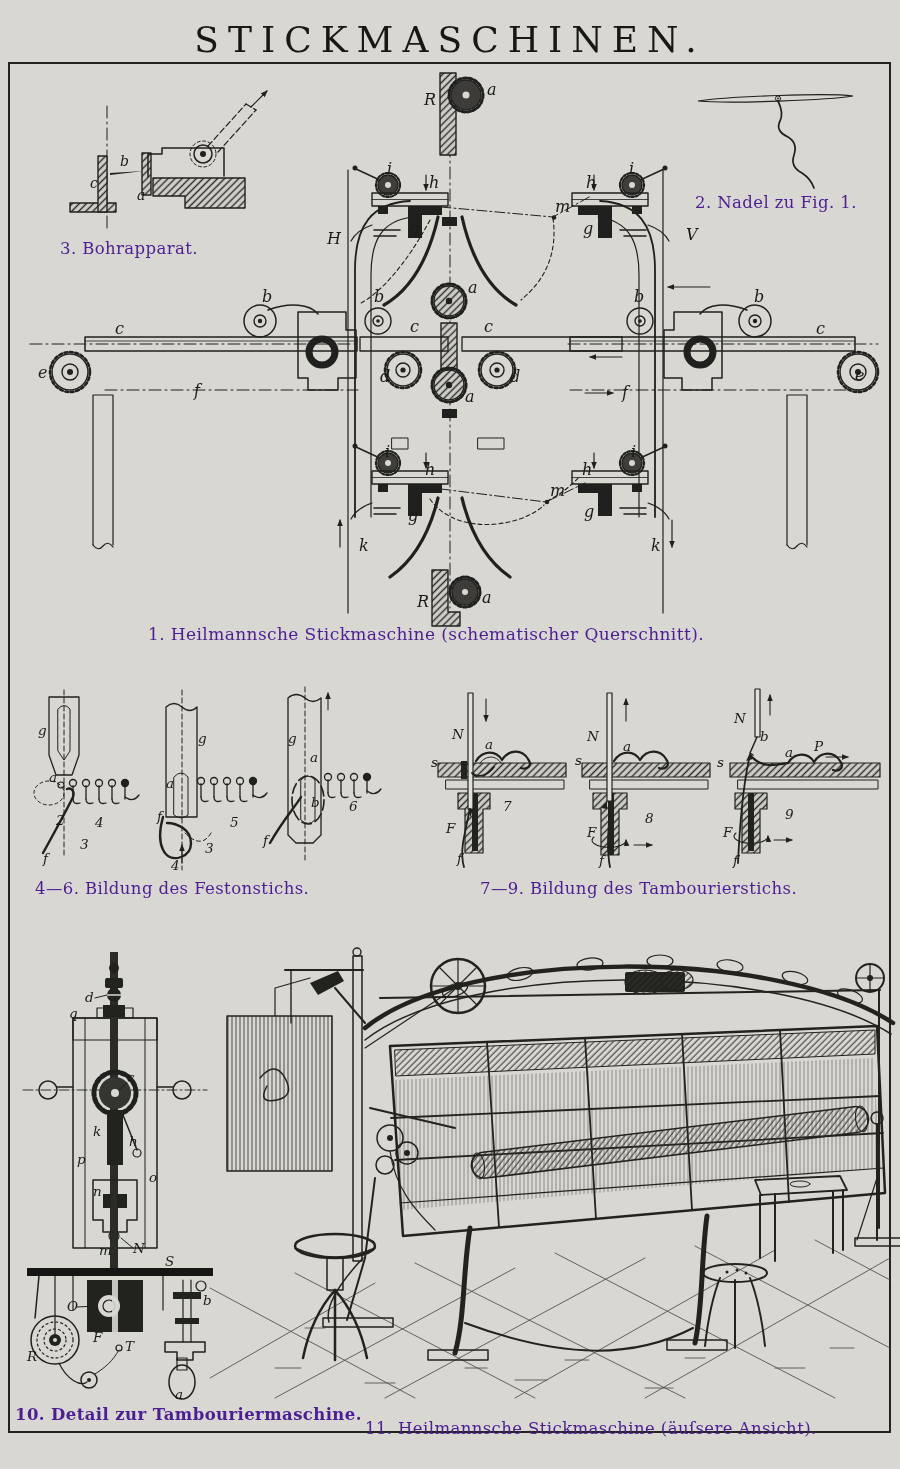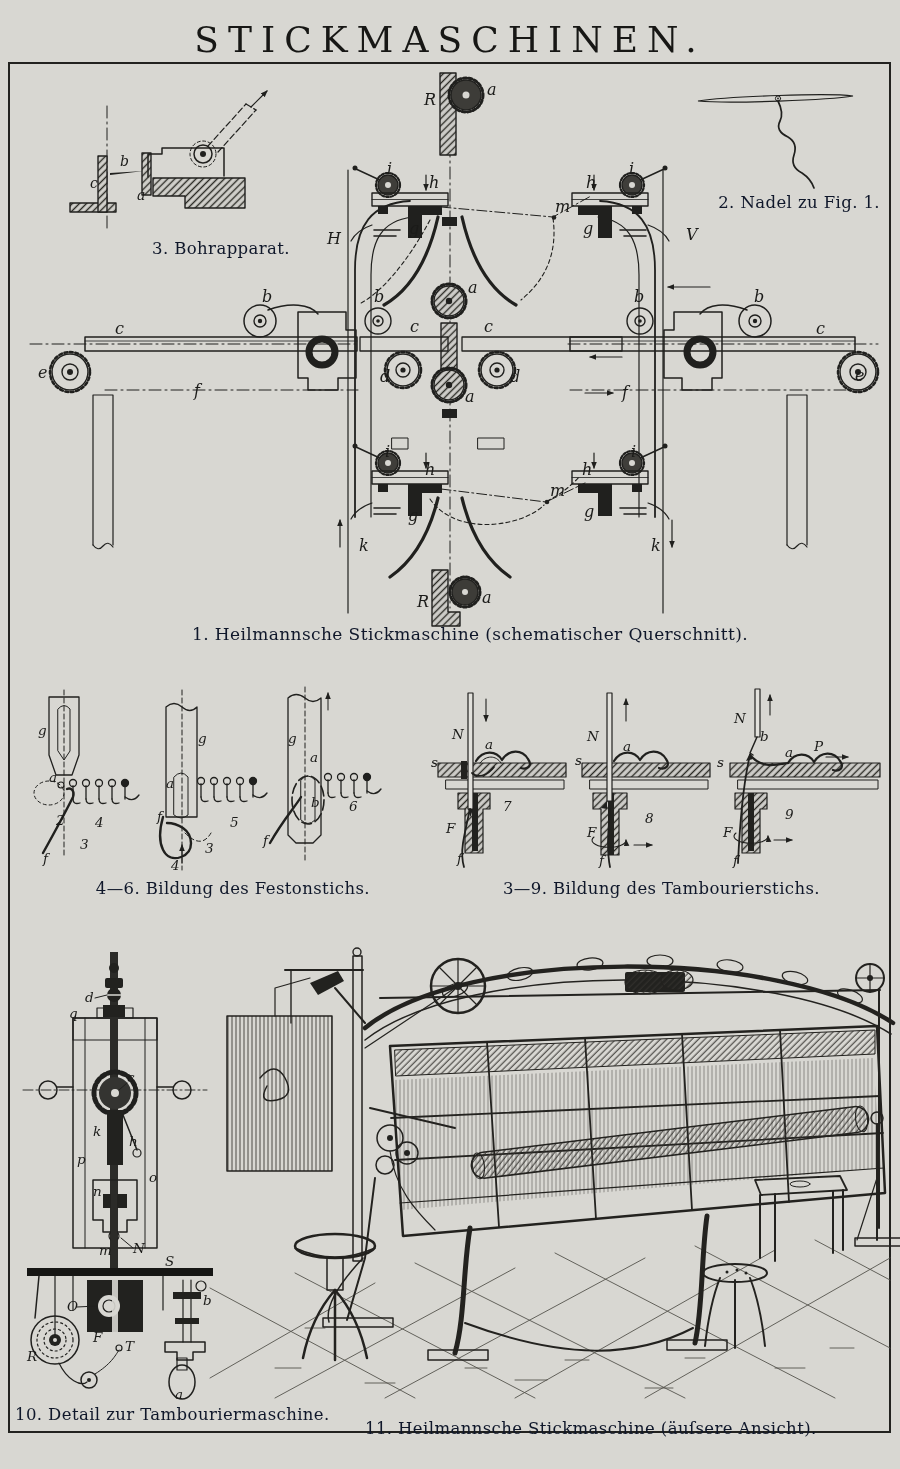--- a/index.html
+++ b/index.html
@@ -13,22 +13,22 @@
     text-align:center; font-size:36px; letter-spacing:9px;
     color:#171715; white-space:nowrap;
   }
   .plate-frame {
     position:absolute; left:8px; top:62px; width:883px; height:1371px;
     border:2.5px solid #22221f; box-sizing:border-box;
   }
   .fig { position:absolute; }
   .fig svg { display:block; overflow:visible; }
   .caption {
-    position:absolute; text-align:right; font-size:16.5px;
-    letter-spacing:0.4px; color:#0f172a; white-space:nowrap;
+    position:absolute; text-align:left; font-size:16.5px;
+    letter-spacing:0.4px; color:#4c1d95; white-space:nowrap;
   }
   .footer {
     position:absolute; left:28px; top:1441px; font-size:16px;
     letter-spacing:0.6px; white-space:pre; color:#1b1b19;
   }
   .lbl {
     font-family:"DejaVu Serif", serif; font-style:italic;
     fill:#1b1b19; stroke:none;
   }
 </style>
@@ -438,21 +438,21 @@
           <text x="330" y="56" class="lbl">b</text>
           <text x="355" y="72" class="lbl">a</text>
           <text x="384" y="66" class="lbl">P</text>
           <text x="287" y="82" class="lbl">s</text>
           <text x="293" y="152" class="lbl">F</text>
           <text x="303" y="180" class="lbl">f</text>
           <text x="355" y="134" class="lbl">9</text>
         </g>
     </svg>
   </div>
-  <div class="caption" style="left:480px; top:879px; width:340px;">3—9. Bildung des Tambourierstichs.</div>
+  <div class="caption" style="left:480px; top:879px; width:340px;">7—9. Bildung des Tambourierstichs.</div>
 
   <div class="fig" style="left:15px; top:950px;">
     <svg width="220" height="455" viewBox="0 0 220 455">
       <g stroke="#20201e" fill="none" stroke-width="1.4" stroke-linecap="round" stroke-linejoin="round">
         <rect x="58" y="68" width="84" height="230" stroke-width="1.5"></rect>
         <line x1="70" y1="68" x2="70" y2="298" stroke-width="1"></line>
         <line x1="130" y1="68" x2="130" y2="298" stroke-width="1"></line>
         <rect x="58" y="68" width="84" height="22" stroke-width="1.2"></rect>
         <rect x="82" y="58" width="36" height="10" stroke-width="1.2"></rect>
         <rect x="95" y="2" width="8" height="320" fill="#2b2b28" stroke="none"></rect>
@@ -522,21 +522,21 @@
           <text x="150" y="316" class="lbl">S</text>
           <text x="52" y="361" class="lbl">O</text>
           <text x="78" y="392" class="lbl">F</text>
           <text x="12" y="411" class="lbl">R</text>
           <text x="110" y="401" class="lbl">T</text>
           <text x="188" y="355" class="lbl">b</text>
           <text x="160" y="449" class="lbl">a</text>
         </g>
     </svg>
   </div>
-  <div class="caption" style="left:15px; top:1405px; width:290px;">10. Detail zur Tambouriermaschine.</div>
+  <div class="caption" style="left:15px; top:1405px; width:290px;font-weight:bold;">10. Detail zur Tambouriermaschine.</div>
 
   <div class="fig" style="left:215px; top:928px;">
     <svg width="675" height="475" viewBox="0 0 675 475">
       <defs>
         <pattern id="h11v" width="4" height="4" patternUnits="userSpaceOnUse">
           <path d="M1,0 V4" stroke="#3b3a35" stroke-width="0.9"></path>
         </pattern>
         <pattern id="h11d" width="4.5" height="4.5" patternUnits="userSpaceOnUse" patternTransform="rotate(45)">
           <path d="M2,0 V4.5" stroke="#33322e" stroke-width="1"></path>
         </pattern>

